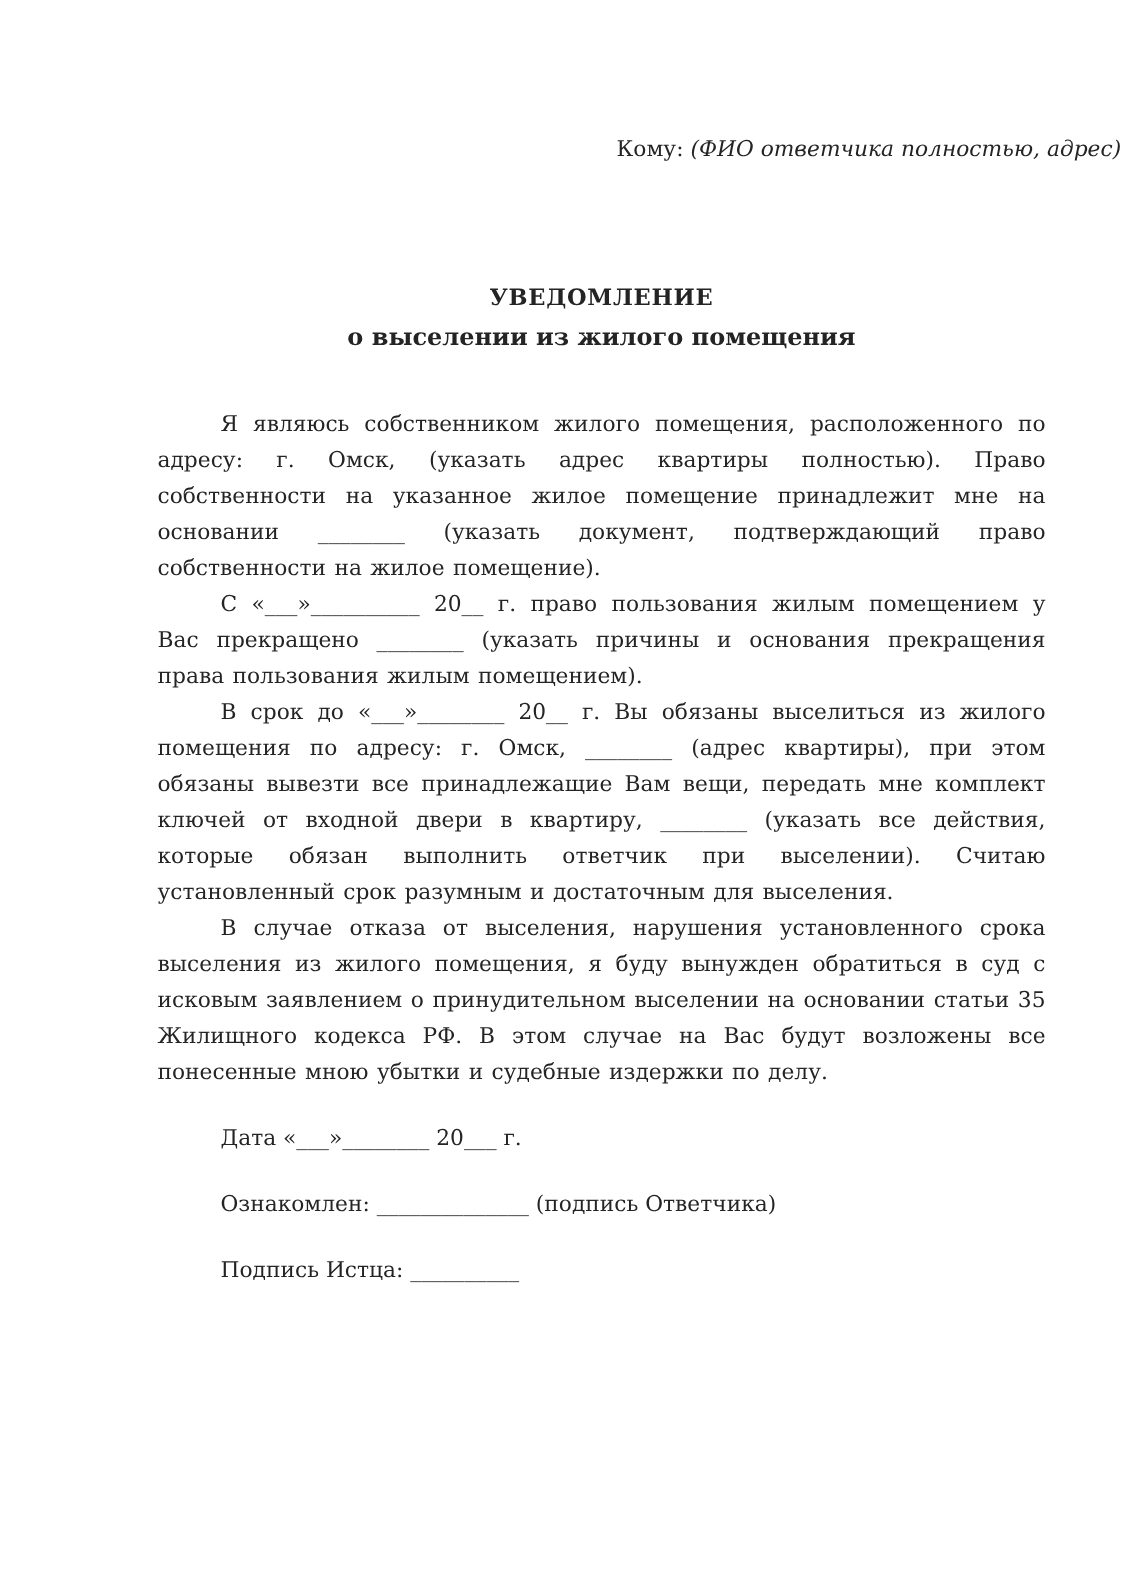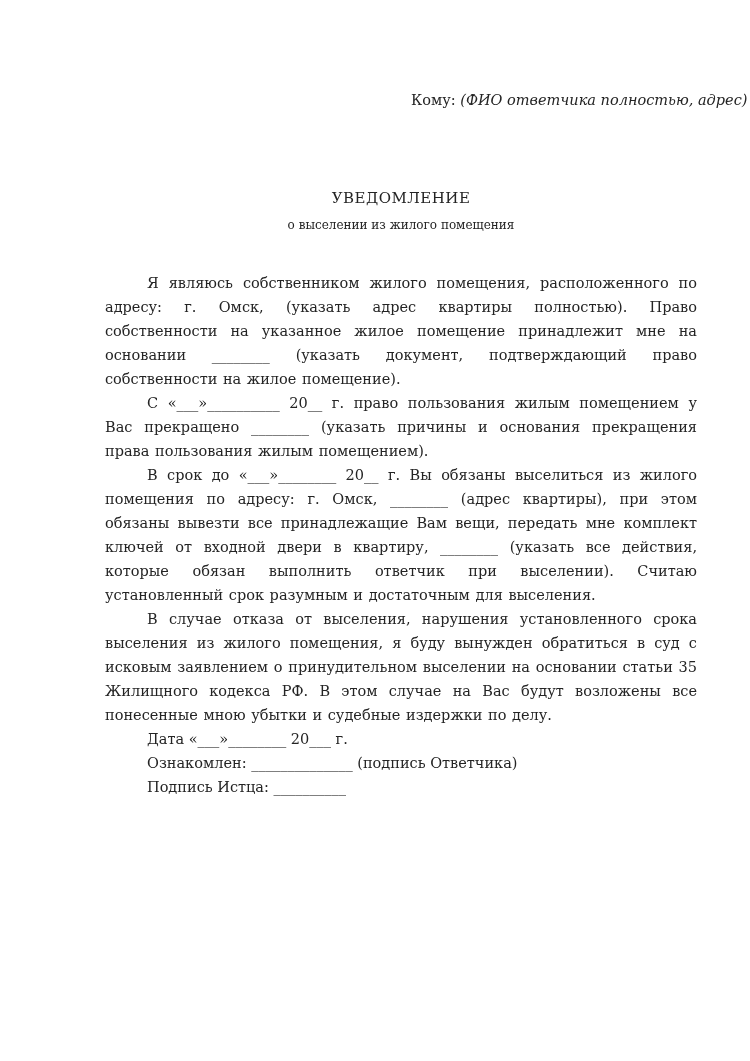--- a/index.html
+++ b/index.html
@@ -28,32 +28,32 @@
   
   .addr-block {
     margin-left: 306px;
     margin-bottom: 74px;
   }
   .addr-line { white-space: nowrap; margin-bottom: 12px; }
   .addr-label { font-weight: normal; }
   .addr-value { font-style: italic; }
   
   .title-block { text-align: center; margin-bottom: 34px; }
-  .title-line1 { font-weight: normal; font-size: 15px; letter-spacing: .5px; margin-bottom: 3px; }
-  .title-line2 { font-weight: normal; font-size: 12px; }
+  .title-line1 { font-weight: bold; font-size: 15px; letter-spacing: .5px; margin-bottom: 3px; }
+  .title-line2 { font-weight: bold; font-size: 16px; }
   
   .para {
     text-align: justify;
     text-align-last: left;
     text-indent: 42px;
     word-spacing: 1px;
   }
   .run.italic { }
   
-  .closing-line { text-indent: 42px; }
+  .closing-line { text-indent: 42px; margin-top: 20px; }
 </style>
 </head>
 <body>
 
 <div class="page">
   <div class="content">
 
     <div class="addr-block">
       <div class="addr-line">
         <span class="addr-label">Кому:</span>

